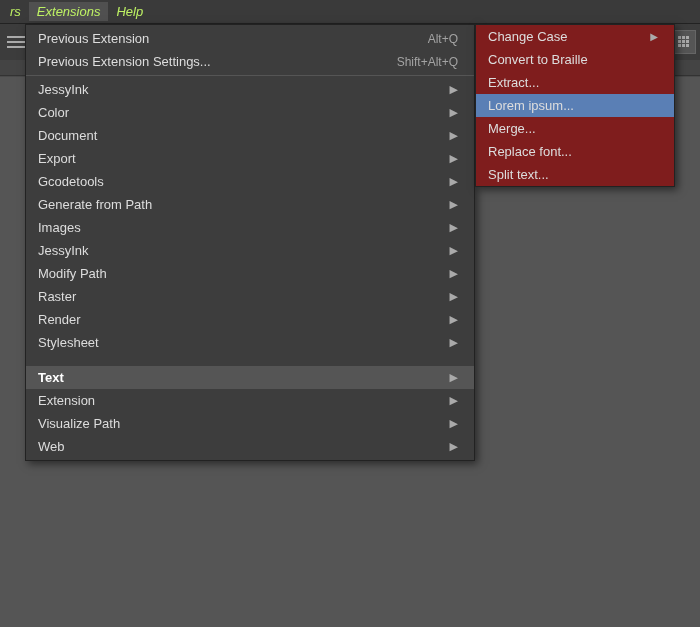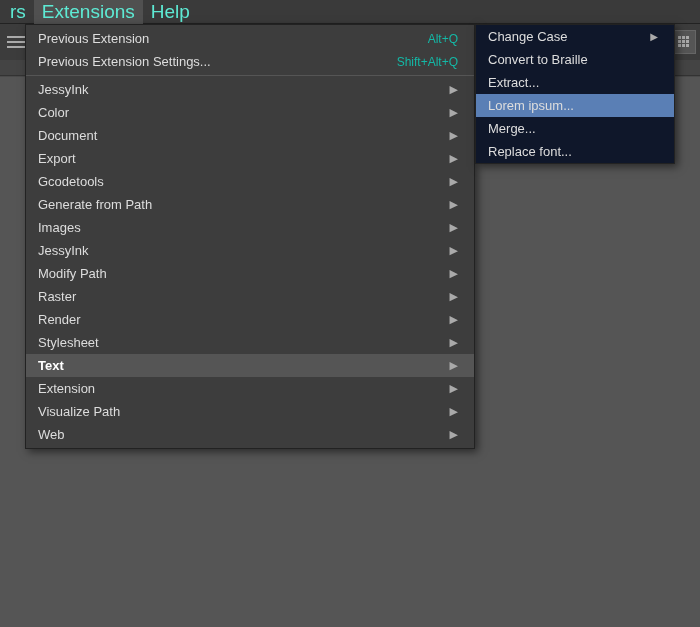--- a/index.html
+++ b/index.html
@@ -28,23 +28,24 @@
       display: flex;
       align-items: center;
       background: #3a3a3a;
       height: 24px;
       padding: 0 2px;
       border-bottom: 1px solid #222;
     }
     .menubar-item {
       padding: 2px 8px;
       cursor: pointer;
-      color: #5eead4;
-      font-size: 19px;
+      color: #bef264;
+      font-size: 13px;
       white-space: nowrap;
+      font-style: italic;
     }
     .menubar-item:hover, .menubar-item.active {
       background: #555;
     }
     .menubar-item.active {
       background: #505050;
     }
 
     
     .toolbar2 {
@@ -133,26 +134,27 @@
       font-size: 13px;
       white-space: nowrap;
       position: relative;
       gap: 20px;
     }
     .menu-item.highlighted {
       background: #5a7fb5;
     }
     .menu-item.active-submenu {
       background: #555;
+      margin-top: 12px;
     }
     .menu-item-label {
       flex: 1;
     }
     .menu-item-shortcut {
-      color: #14b8a6;
+      color: #a3a3a3;
       font-size: 12px;
       margin-left: 20px;
     }
     .menu-item-arrow {
       color: #aaa;
       font-size: 11px;
       margin-left: 8px;
     }
 
     .menu-section {
@@ -162,21 +164,21 @@
     .menu-section:last-child {
       border-bottom: none;
     }
 
     
     .menu-text-submenu {
       position: absolute;
       top: 24px;
       left: 475px;
       width: 200px;
-      background: #0f172a;
+      background: #7f1d1d;
       border: 1px solid #222;
       box-shadow: 3px 3px 8px rgba(0,0,0,0.5);
       pointer-events: all;
       z-index: 101;
     }
 
     .menu-text-submenu .menu-item.highlighted {
       background: #5a7fb5;
     }
 
@@ -362,15 +364,18 @@
     </div>
 
     <div class="menu-item">
       <span class="menu-item-label">Merge...</span>
     </div>
 
     <div class="menu-item">
       <span class="menu-item-label">Replace font...</span>
     </div>
 
+    <div class="menu-item">
+      <span class="menu-item-label">Split text...</span>
+    </div>
   </div>
 
 </div>
 
 </body></html>

